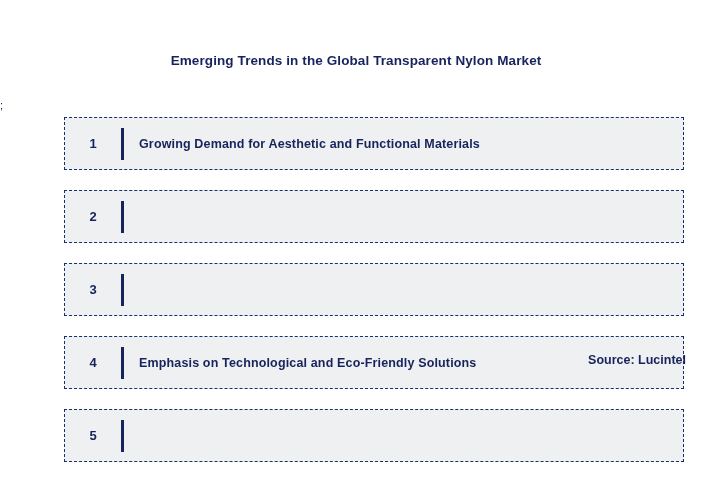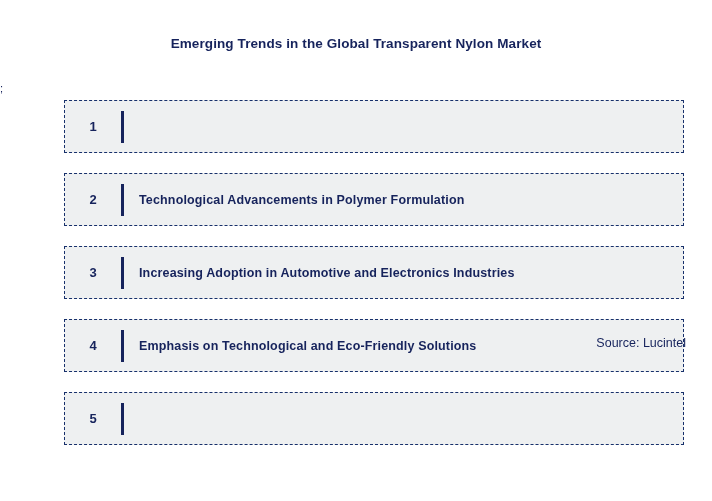--- a/index.html
+++ b/index.html
@@ -12,20 +12,21 @@
     background: #ffffff;
     font-family: "Liberation Sans", sans-serif;
     overflow: hidden;
     position: relative;
   }
   .page {
     position: relative;
     width: 712px;
     height: 376px;
     box-sizing: border-box;
+    margin-top: 17px;
   }
   .title {
     position: absolute;
     left: 0;
     right: 0;
     top: 36px;
     text-align: center;
     font-size: 13.5px;
     font-weight: bold;
     color: #16235c;
@@ -74,50 +75,49 @@
     font-size: 12.5px;
     font-weight: bold;
     color: #16235c;
     letter-spacing: 0.15px;
   }
   .source {
     position: absolute;
     right: 26px;
     bottom: 26px;
     font-size: 12.5px;
-    font-weight: normal;
+    font-weight: bold;
     color: #16235c;
   }
 </style>
 </head>
 <body>
 
 <div class="page">
 
   <div class="title">Emerging Trends in the Global Transparent Nylon Market</div>
 
   <div class="left-stub">;</div>
 
   <div class="rows">
 
     <div class="row">
       <div class="row-num">1</div>
       <div class="row-divider"></div>
+      <div class="row-label">Growing Demand for Aesthetic and Functional Materials</div>
     </div>
 
     <div class="row">
       <div class="row-num">2</div>
       <div class="row-divider"></div>
-      <div class="row-label">Technological Advancements in Polymer Formulation</div>
     </div>
 
     <div class="row">
       <div class="row-num">3</div>
       <div class="row-divider"></div>
-      <div class="row-label">Increasing Adoption  in Automotive and Electronics Industries</div>
     </div>
 
     <div class="row">
       <div class="row-num">4</div>
       <div class="row-divider"></div>
       <div class="row-label">Emphasis on Technological and Eco-Friendly Solutions</div>
     </div>
 
     <div class="row">
       <div class="row-num">5</div>

